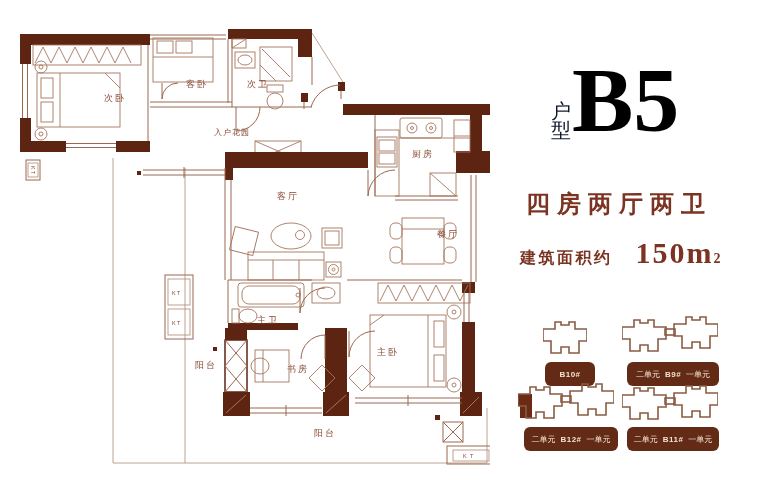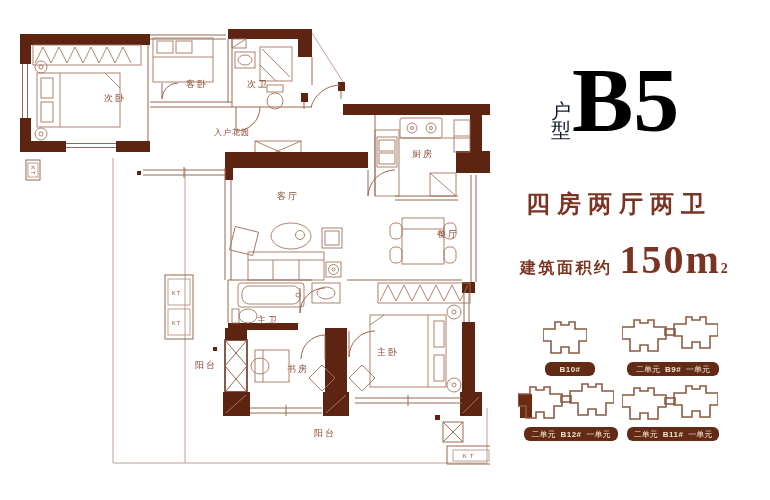--- a/index.html
+++ b/index.html
@@ -12,24 +12,24 @@
   .s2{stroke:#b08a74;stroke-width:0.8;fill:none;}
   .f{stroke:#a5765e;stroke-width:0.9;fill:none;}
   .rl{font-family:"Liberation Sans",sans-serif;font-size:9px;fill:#8a4a33;letter-spacing:2px;}
   .rs{font-family:"Liberation Sans",sans-serif;font-size:8px;fill:#8a4a33;letter-spacing:1px;}
   .kt{font-family:"Liberation Sans",sans-serif;font-size:5.5px;fill:#8a4a33;letter-spacing:1px;}
   
   .title-prefix{color:#0f172a;font-weight:normal;font-size:20px;line-height:19px;width:18px;word-break:break-all;}
   .title-name{color:#000000;font-weight:bold;font-size:92px;line-height:1;font-family:"Liberation Serif",serif;}
   .spec-layout{color:#7b3322;font-weight:bold;font-size:24px;letter-spacing:7px;white-space:nowrap;font-family:Liberation Mono, monospace;}
   .area-label{color:#7b3322;font-weight:bold;font-size:16px;letter-spacing:2.5px;}
-  .area-value{color:#7b3322;font-weight:bold;font-size:40px;font-family:"Liberation Serif",serif;margin-left:7px;letter-spacing:2px;}
+  .area-value{color:#7b3322;font-weight:bold;font-size:30px;font-family:"Liberation Serif",serif;margin-left:23px;letter-spacing:2px;}
   .area-exp{color:#7b3322;font-weight:bold;font-size:14px;font-family:"Liberation Serif",serif;vertical-align:9px;}
   .area-row{display:flex;align-items:baseline;}
-  .pill{background:#632a16;color:#f2e4cf;border-radius:6px;font-size:8px;height:14px;
+  .pill{background:#632a16;color:#f2e4cf;border-radius:6px;font-size:8px;height:24px;
         display:flex;align-items:center;justify-content:center;gap:5px;padding:0 4px;white-space:nowrap;}
   .pill .bname{font-weight:bold;letter-spacing:0.5px;}
   .bicon path,.bicon rect{stroke:#8a5c44;stroke-width:1.6;fill:none;}
   .bicon .hl{fill:#6b2a14;stroke:none;}
   .watermark{color:#a8b6c4;opacity:0.28;font-size:36px;letter-spacing:2px;font-style:italic;}
 </style>
 </head>
 <body>
 
 <div id="stage">

